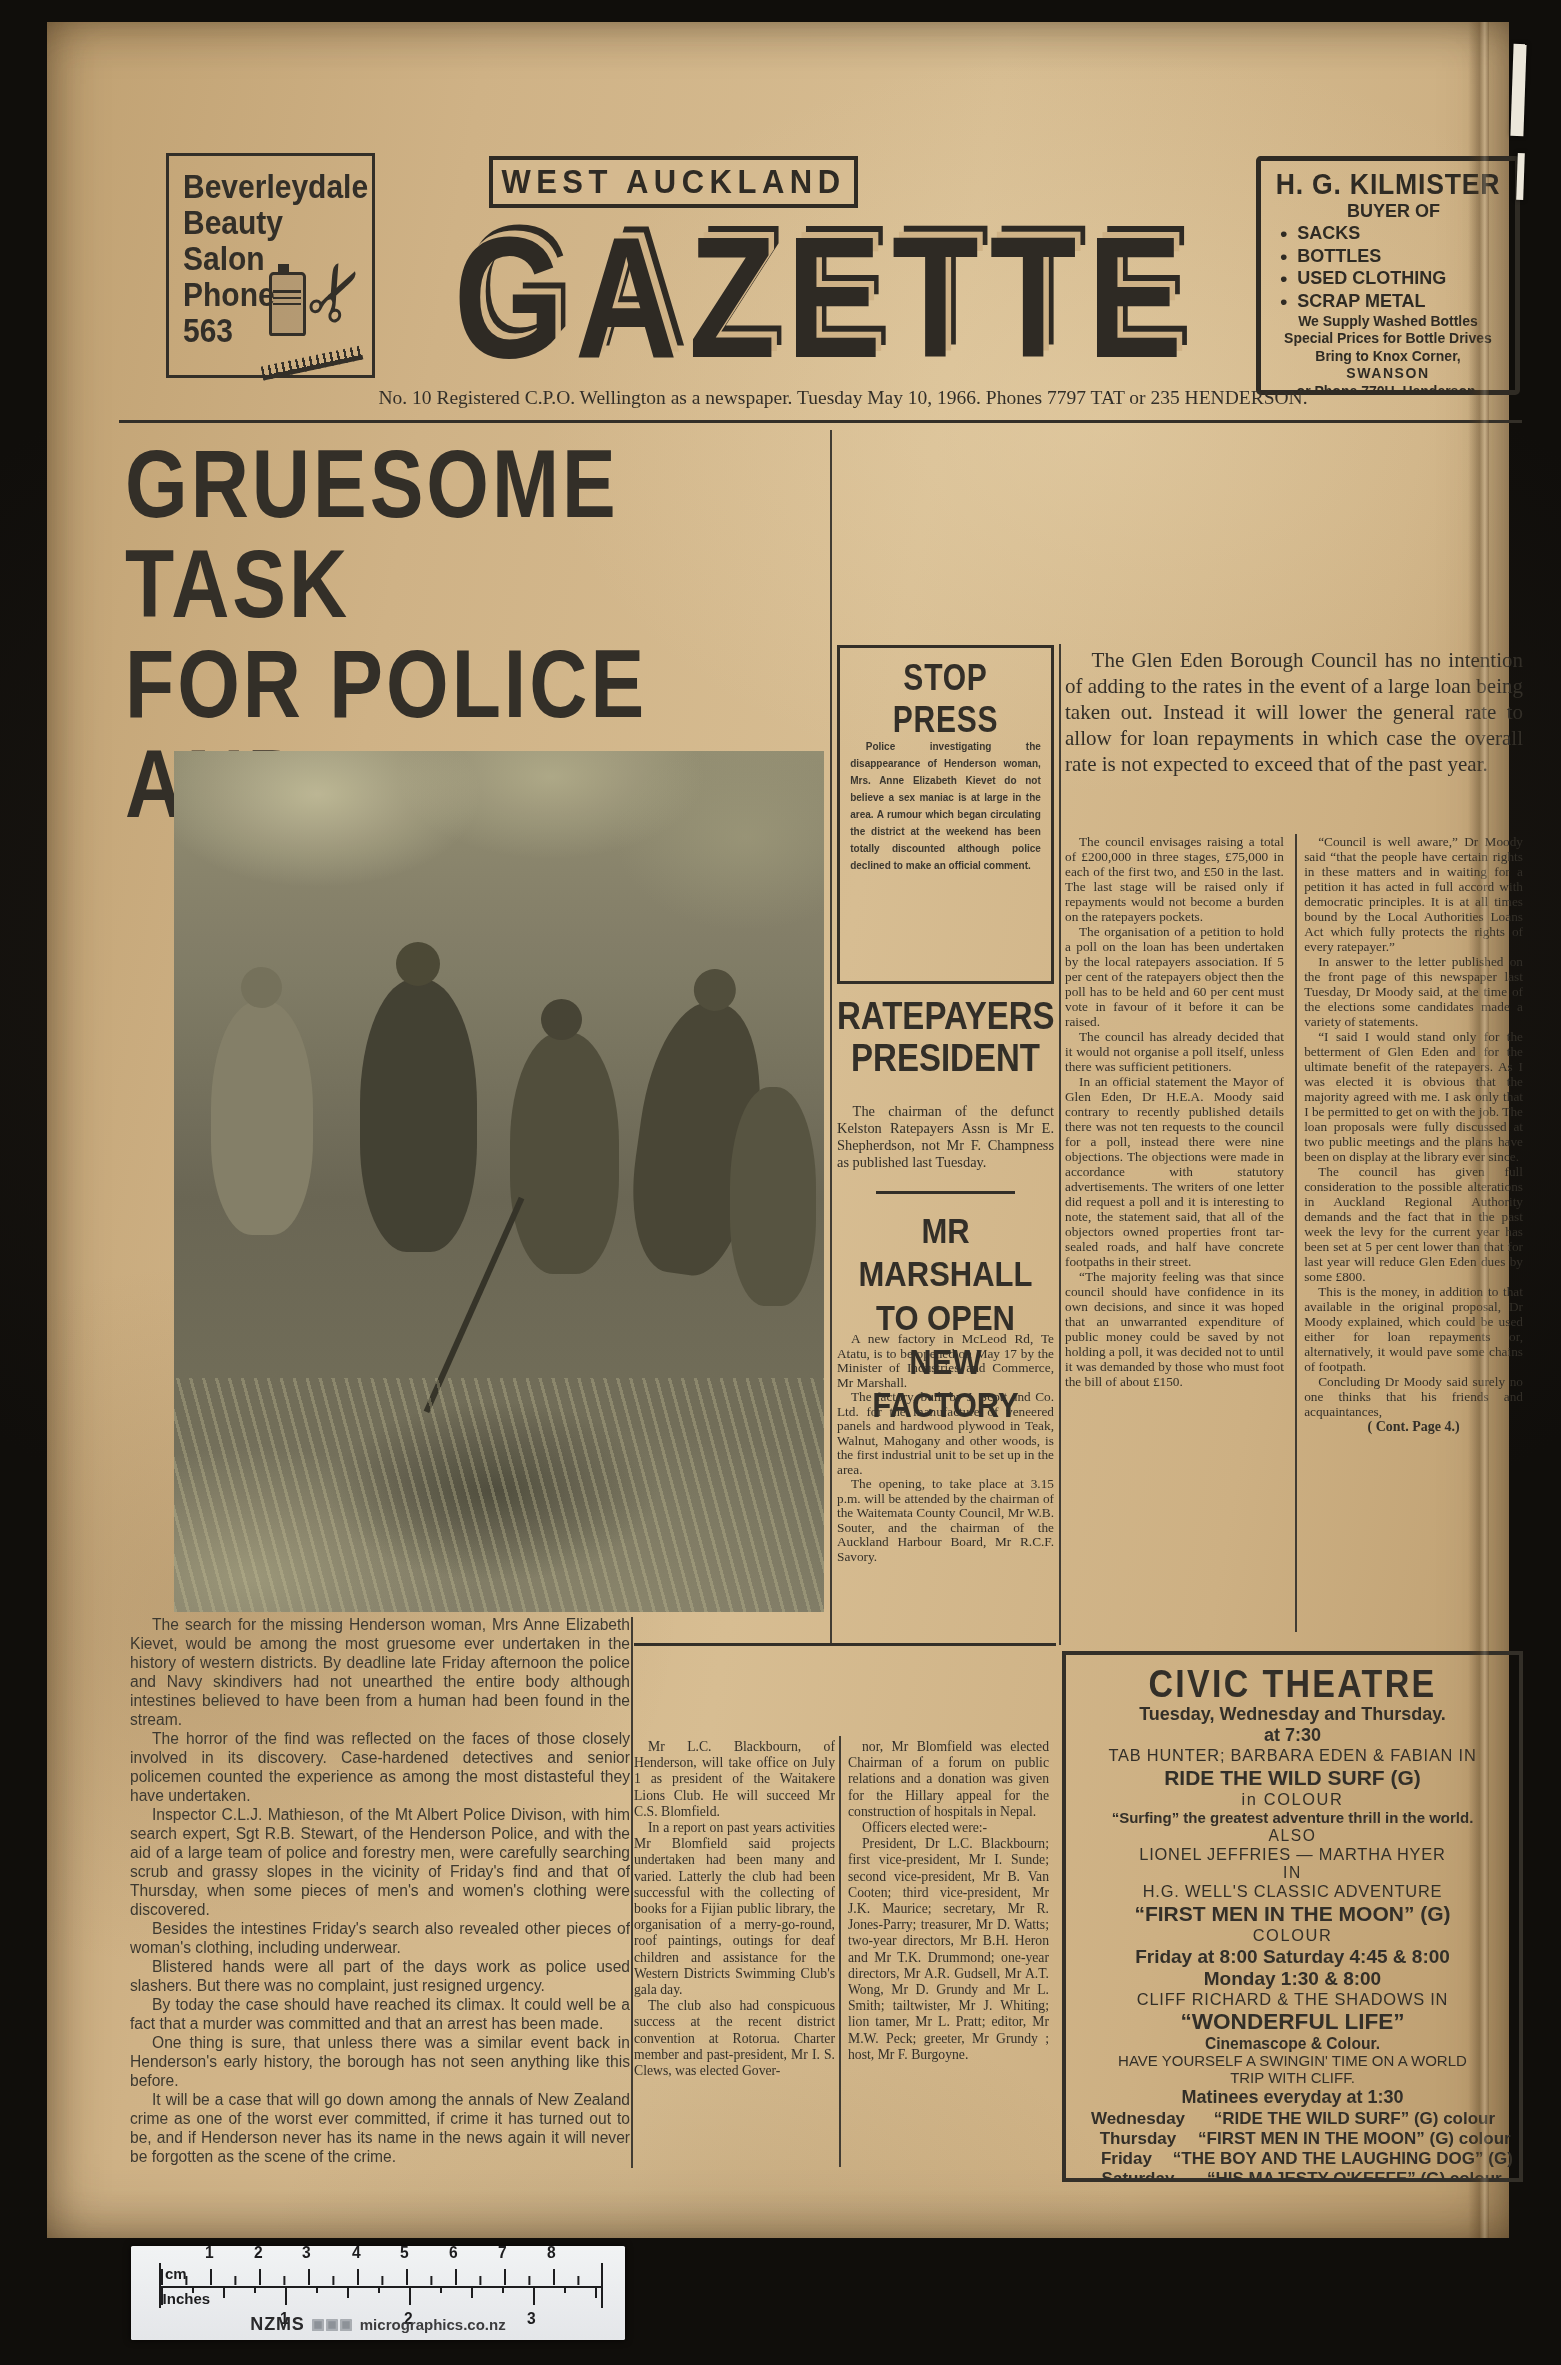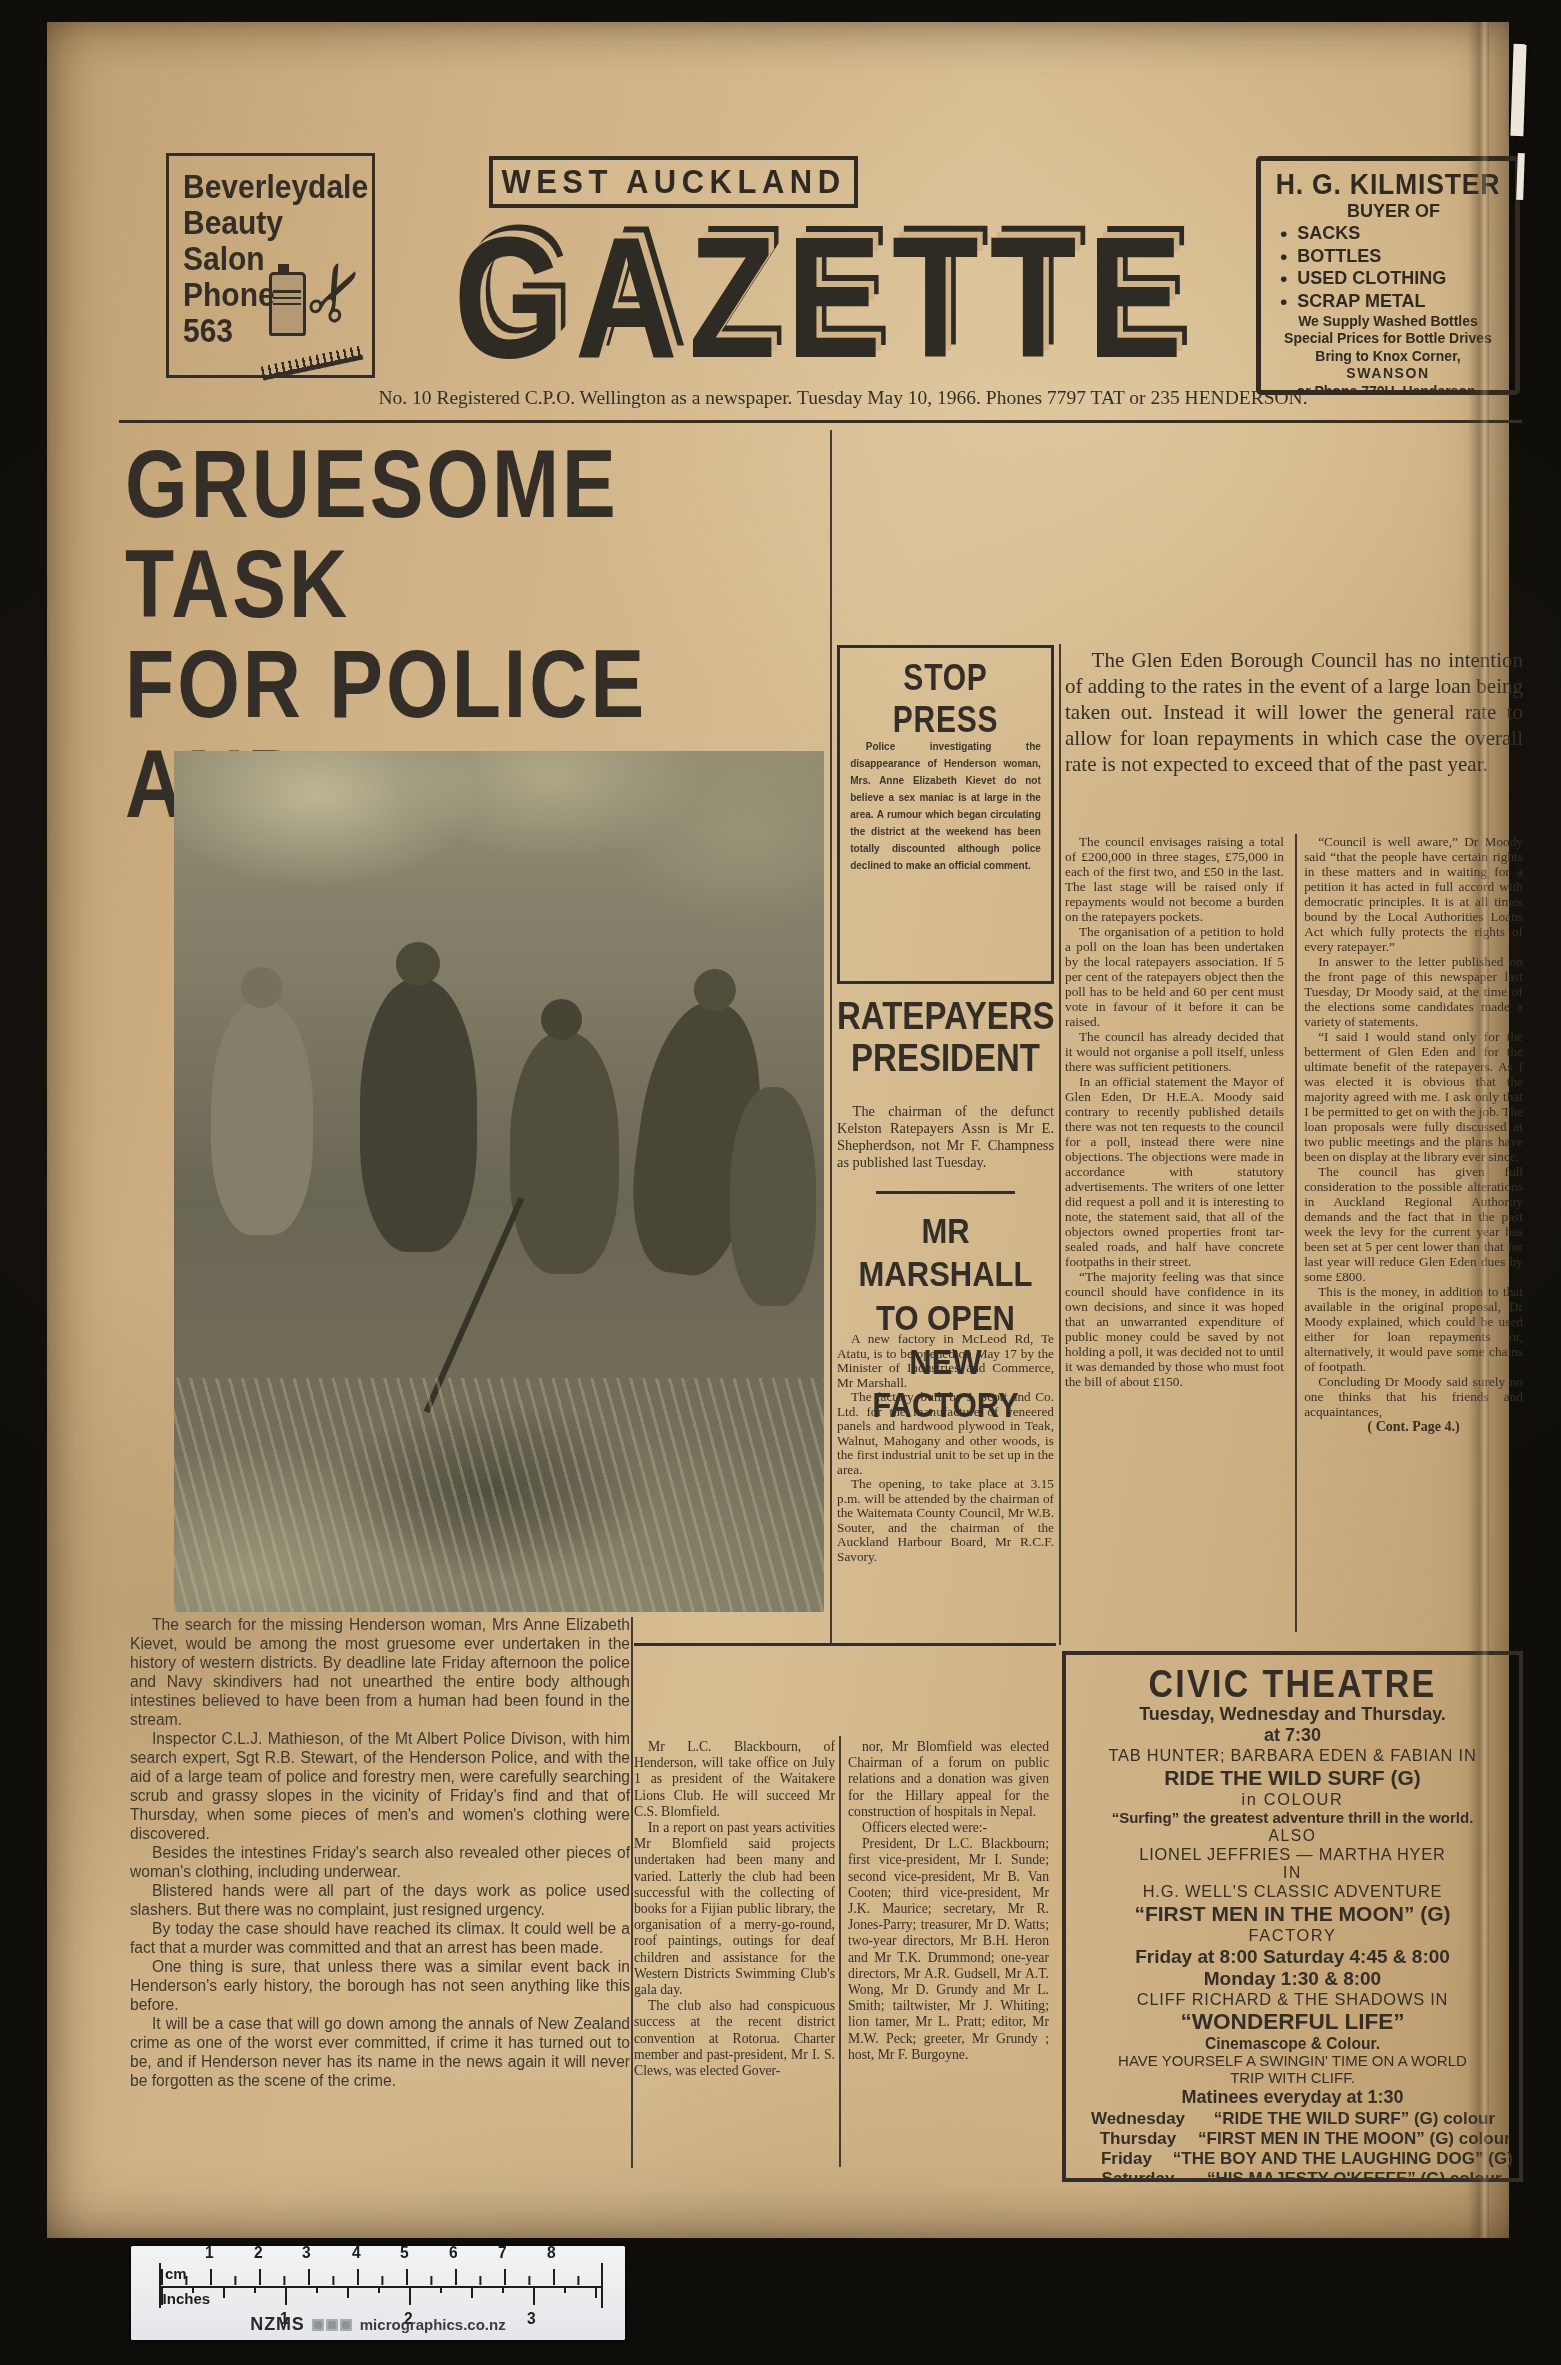--- a/index.html
+++ b/index.html
@@ -317,20 +317,21 @@
     <div class="ph-fig f3"></div>
     <div class="ph-fig f4"></div>
     <div class="ph-fig f5"></div>
     <div class="stick"></div>
     <div class="ph-bush"></div>
     <div class="ph-grass"></div>
   </div>
 
   <div class="story-left">
     <p>The search for the missing Henderson woman, Mrs Anne Elizabeth Kievet, would be among the most gruesome ever undertaken in the history of western districts.  By deadline late Friday afternoon the police and Navy skindivers had not unearthed the entire body although intestines believed to have been from a human had been found in the stream.</p>
+    <p>The horror of the find was reflected on the faces of those closely involved in its discovery.  Case-hardened detectives and senior policemen counted the experience as among the most distasteful they have undertaken.</p>
     <p>Inspector C.L.J. Mathieson, of the Mt Albert Police Divison, with him search expert, Sgt R.B. Stewart, of the Henderson Police, and with the aid of a large team of police and forestry men, were carefully searching scrub and grassy slopes in the vicinity of Friday's find and that of Thursday, when some pieces of men's and women's clothing were discovered.</p>
     <p>Besides the intestines Friday's search also revealed other pieces of woman's clothing, including underwear.</p>
     <p>Blistered hands were all part of the days work as police used slashers.  But there was no complaint, just resigned urgency.</p>
     <p>By today the case should have reached its climax.  It could well be a fact that a murder was committed and that an arrest has been made.</p>
     <p>One thing is sure, that unless there was a similar event back in Henderson's early history, the borough has not seen anything like this before.</p>
     <p>It will be a case that will go down among the annals of New Zealand crime as one of the worst ever committed, if crime it has turned out to be, and if Henderson never has its name in the news again it will never be forgotten as the scene of the crime.</p>
   </div>
 
   <div class="stoppress">
     <div class="sp-title">STOP PRESS</div>
@@ -391,21 +392,21 @@
     <div class="cv-23 b">at 7:30</div>
     <div class="cv-21 ls1">TAB HUNTER; BARBARA EDEN &amp; FABIAN IN</div>
     <div class="cv-27 b">RIDE THE WILD SURF  (G)</div>
     <div class="cv-21 ls2">in COLOUR</div>
     <div class="cv-19 b">“Surfing” the greatest adventure thrill in the world.</div>
     <div class="cv-20 ls2">ALSO</div>
     <div class="cv-21 ls1">LIONEL JEFFRIES  —  MARTHA HYER</div>
     <div class="cv-20 ls2">IN</div>
     <div class="cv-21 ls1">H.G. WELL'S CLASSIC ADVENTURE</div>
     <div class="cv-27 b">“FIRST MEN IN THE MOON”  (G)</div>
-    <div class="cv-21 ls2">FACTORY</div>
+    <div class="cv-21 ls2">COLOUR</div>
     <div class="cv-24 b">Friday at 8:00  Saturday 4:45 &amp; 8:00</div>
     <div class="cv-24 b">Monday 1:30 &amp; 8:00</div>
     <div class="cv-21 ls1">CLIFF RICHARD &amp; THE SHADOWS IN</div>
     <div class="cv-29 b">“WONDERFUL LIFE”</div>
     <div class="cv-20 b">Cinemascope &amp; Colour.</div>
     <div class="cv-19">HAVE YOURSELF A SWINGIN' TIME ON A WORLD</div>
     <div class="cv-19">TRIP WITH CLIFF.</div>
     <div class="cv-23 b">Matinees everyday at 1:30</div>
     <div class="cv-row">
         <span class="cv-day">Wednesday</span>

